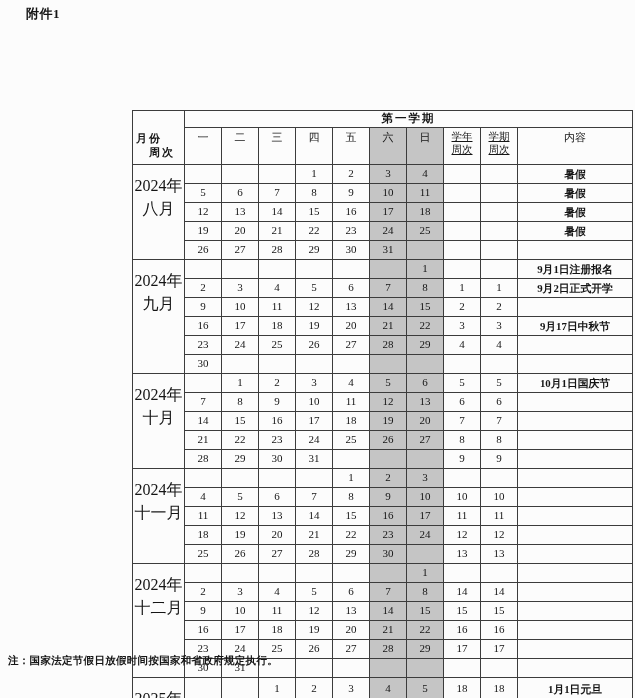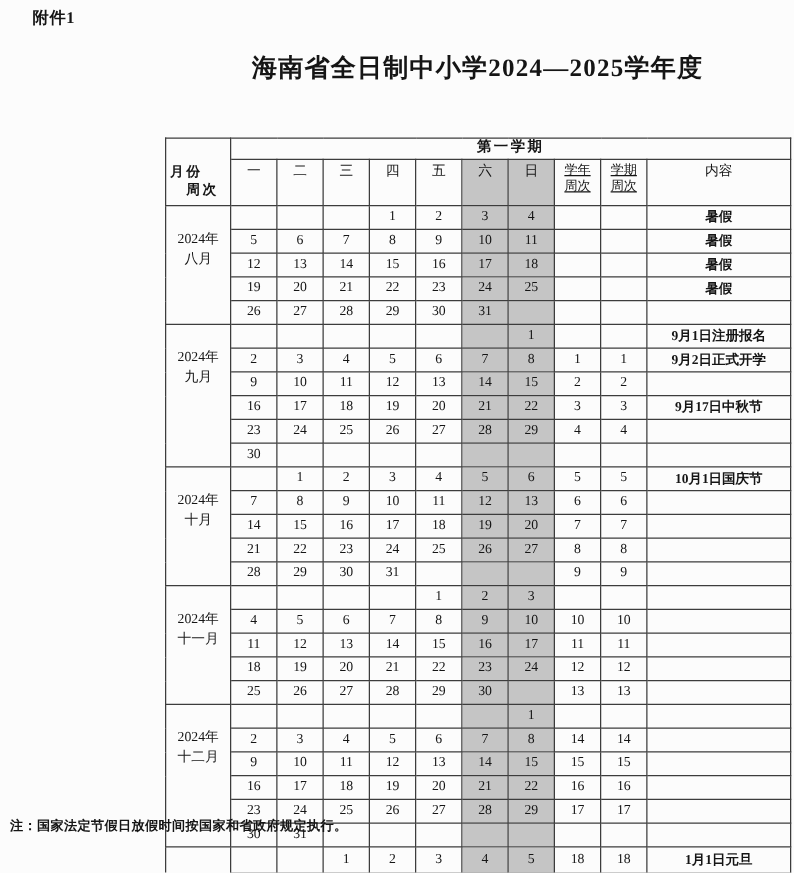--- a/index.html
+++ b/index.html
@@ -34,36 +34,35 @@
   tr.semester-row th{height:16px;font-size:11.5px;letter-spacing:2px;font-weight:bold;}
   tr.weekday-row th{height:33px;vertical-align:top;padding-top:3px;}
   th.week-header{font-size:10.5px;line-height:1.2;text-decoration:underline;}
   th.month-week{padding:0;}
   .mw-inner{
     display:flex;flex-direction:column;justify-content:flex-end;
     align-items:flex-start;height:47px;padding:0 0 3px 3px;font-size:11px;line-height:1.25;
   }
   .mw-inner .mw2{padding-left:13px;}
   td.month-label{
-    vertical-align:top;padding-top:19px;font-size:11px;line-height:1.45;
+    vertical-align:top;padding-top:9px;font-size:16px;line-height:1.45;
   }
   td.shade, th.shade{background:#c5c5c5;}
   td.content-cell{font-size:10.8px;line-height:1.15;padding:1px 2px;font-weight:bold;}
   .footnote{
     position:absolute;left:8px;top:654px;
     font-size:10.5px;font-weight:bold;letter-spacing:.3px;
   }
 </style>
 </head>
 <body>
 
 <div class="attachment">附件1</div>
 
 <div class="title-block">
-  <div class="title-line">海南省全日制中小学2024—2025学年度</div>
 </div>
 
 <div class="table-wrap">
   <table>
     <colgroup>
       <col class="c-month">
       <col class="c-day">
         <col class="c-day">
         <col class="c-day">
         <col class="c-day">

